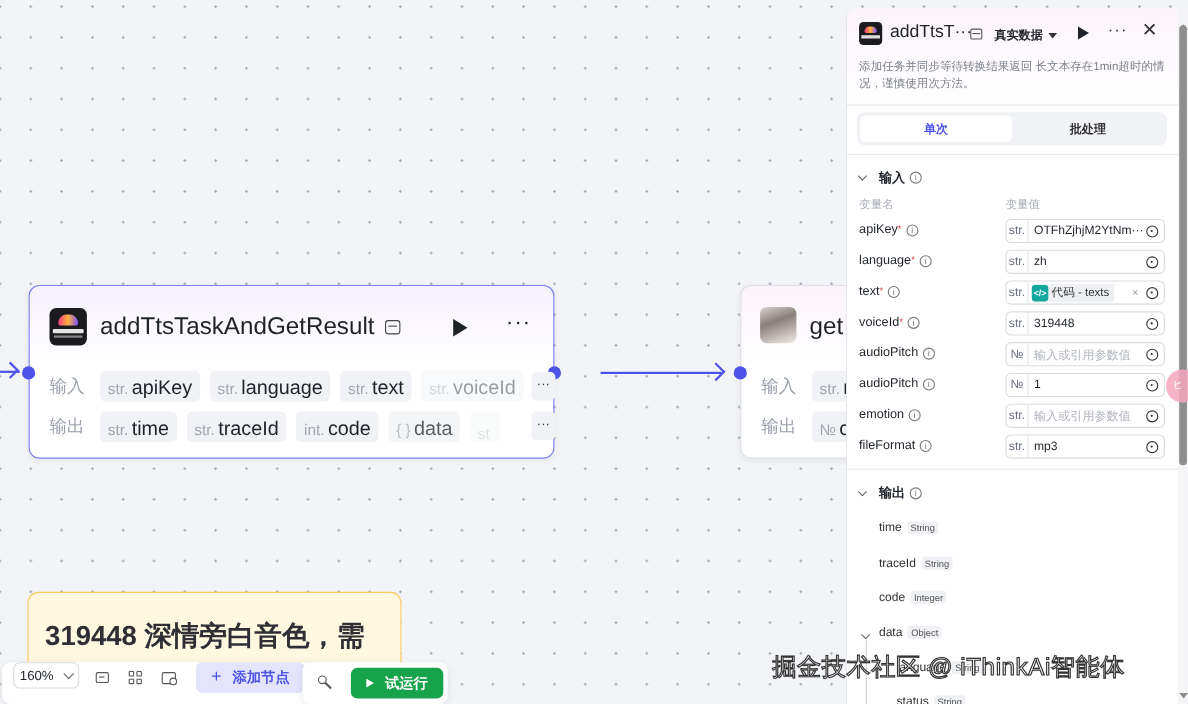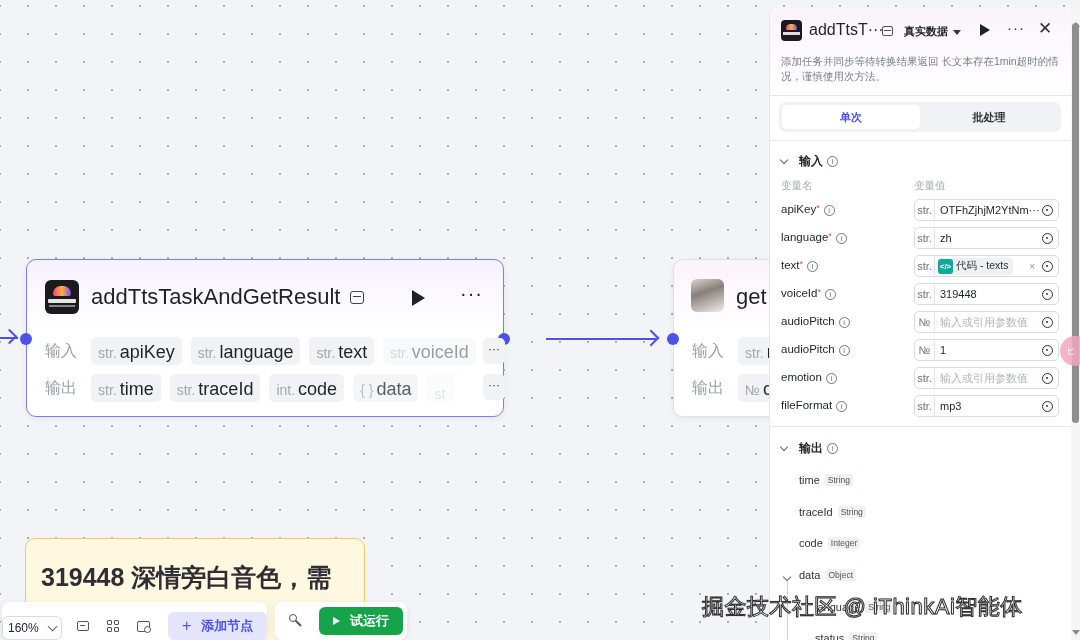--- a/index.html
+++ b/index.html
@@ -45,21 +45,21 @@
   .chip .t { font-size: 14px; color: #a2a6b0; margin-right: 3px; font-family: "Liberation Sans", sans-serif; }
   .chip .n { font-size: 18px; color: #1f2329; }
   .chip.fade { opacity: 0.45; }
   .more-btn { position: absolute; width: 22px; height: 26px; background: #f1f2f5; border-radius: 5px; font-size: 12px; text-align: center; line-height: 22px; color: #333; }
 
   
   .note { position: absolute; left: 25px; top: 538px; width: 340px; height: 120px; background: #fff8e1; border: 1.5px solid #f5cc5a; border-radius: 10px; }
   .note-text { position: absolute; left: 15px; top: 22px; font-size: 25px; font-weight: bold; color: #2e2e34; white-space: nowrap; }
 
   
-  .toolbar { position: absolute; left: 2px; top: 602px; height: 38px; background: #fff; border-radius: 8px; box-shadow: 0 2px 8px rgba(0,0,0,0.08); display: flex; align-items: flex-end; padding: 0 0; }
+  .toolbar { position: absolute; left: 2px; top: 602px; height: 38px; background: #fff; border-radius: 8px; box-shadow: 0 2px 8px rgba(0,0,0,0.08); display: flex; align-items: flex-start; padding: 0 10px; }
   .zoom-select { width: 60px; height: 24px; border: 1px solid #d9dbe0; border-radius: 6px; display: flex; align-items: center; padding: 0 5px; font-size: 12px; color: #1f2329; }
   .zoom-select .chev { margin-left: auto; width: 7px; height: 7px; border-right: 1.3px solid #666; border-bottom: 1.3px solid #666; transform: rotate(45deg); margin-top: -4px; }
   .tb-icon { width: 30px; height: 28px; display: flex; align-items: center; justify-content: center; }
   .ic-comment { width: 12px; height: 10px; border: 1.4px solid #555; border-radius: 2px; position: relative; }
   .ic-comment::after { content: ""; position: absolute; left: 2px; top: 3px; width: 5px; height: 1.3px; background: #555; }
   .ic-grid { width: 12px; height: 12px; display: grid; grid-template-columns: 5px 5px; gap: 2px; }
   .ic-grid span { border: 1.3px solid #555; border-radius: 1px; }
   .ic-mini { width: 13px; height: 11px; border: 1.4px solid #555; border-radius: 2px; position: relative; }
   .ic-mini::after { content: ""; position: absolute; right: -2px; bottom: -2px; width: 5px; height: 5px; border: 1.3px solid #555; background: #fff; border-radius: 50%; }
   .add-node-btn { margin-left: 10px; height: 28px; padding: 0 14px; background: #e4e5fd; border-radius: 6px; display: flex; align-items: center; font-size: 13px; color: #4d53e8; font-weight: bold; }

